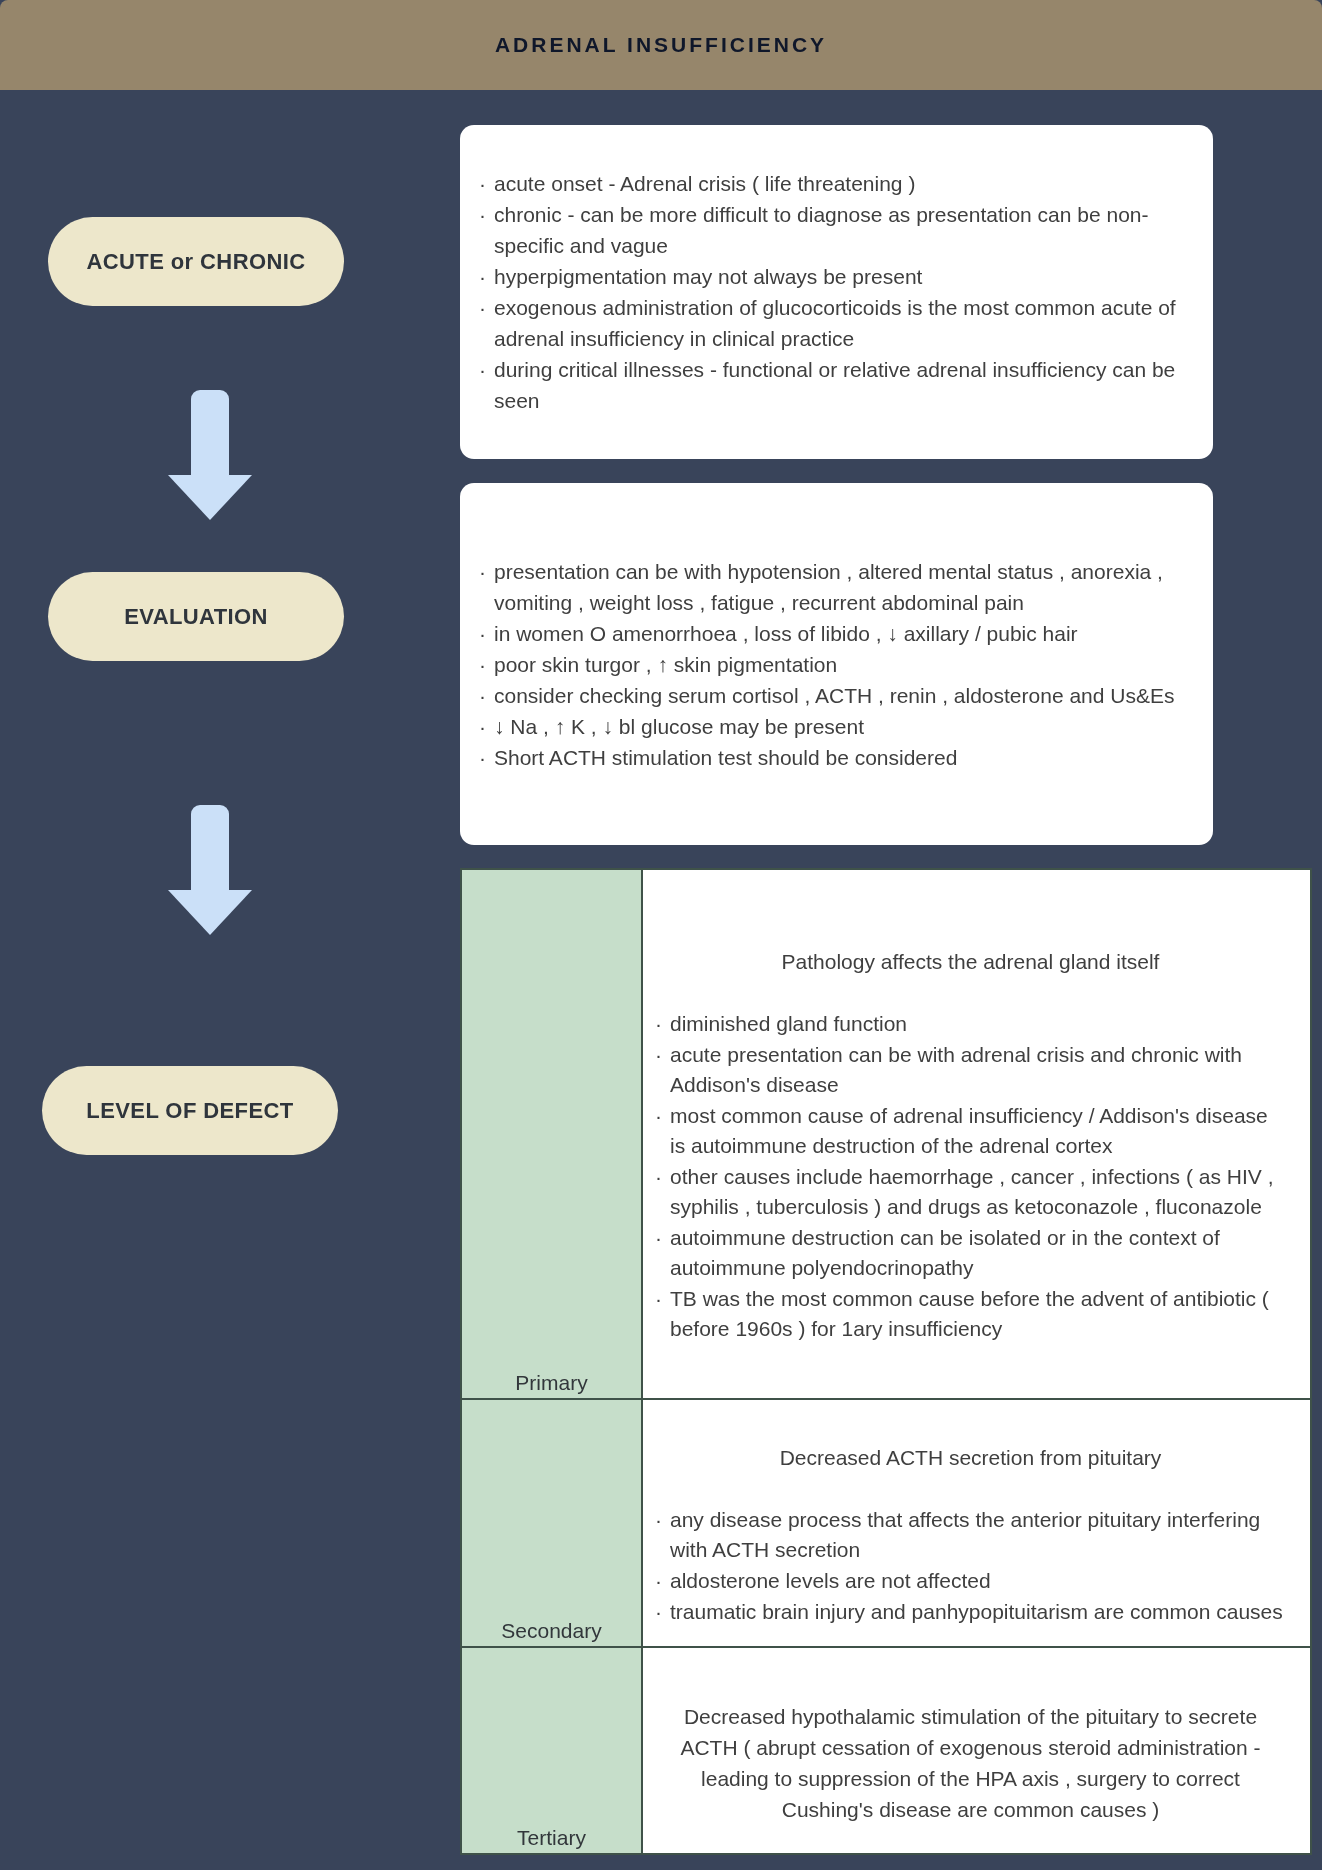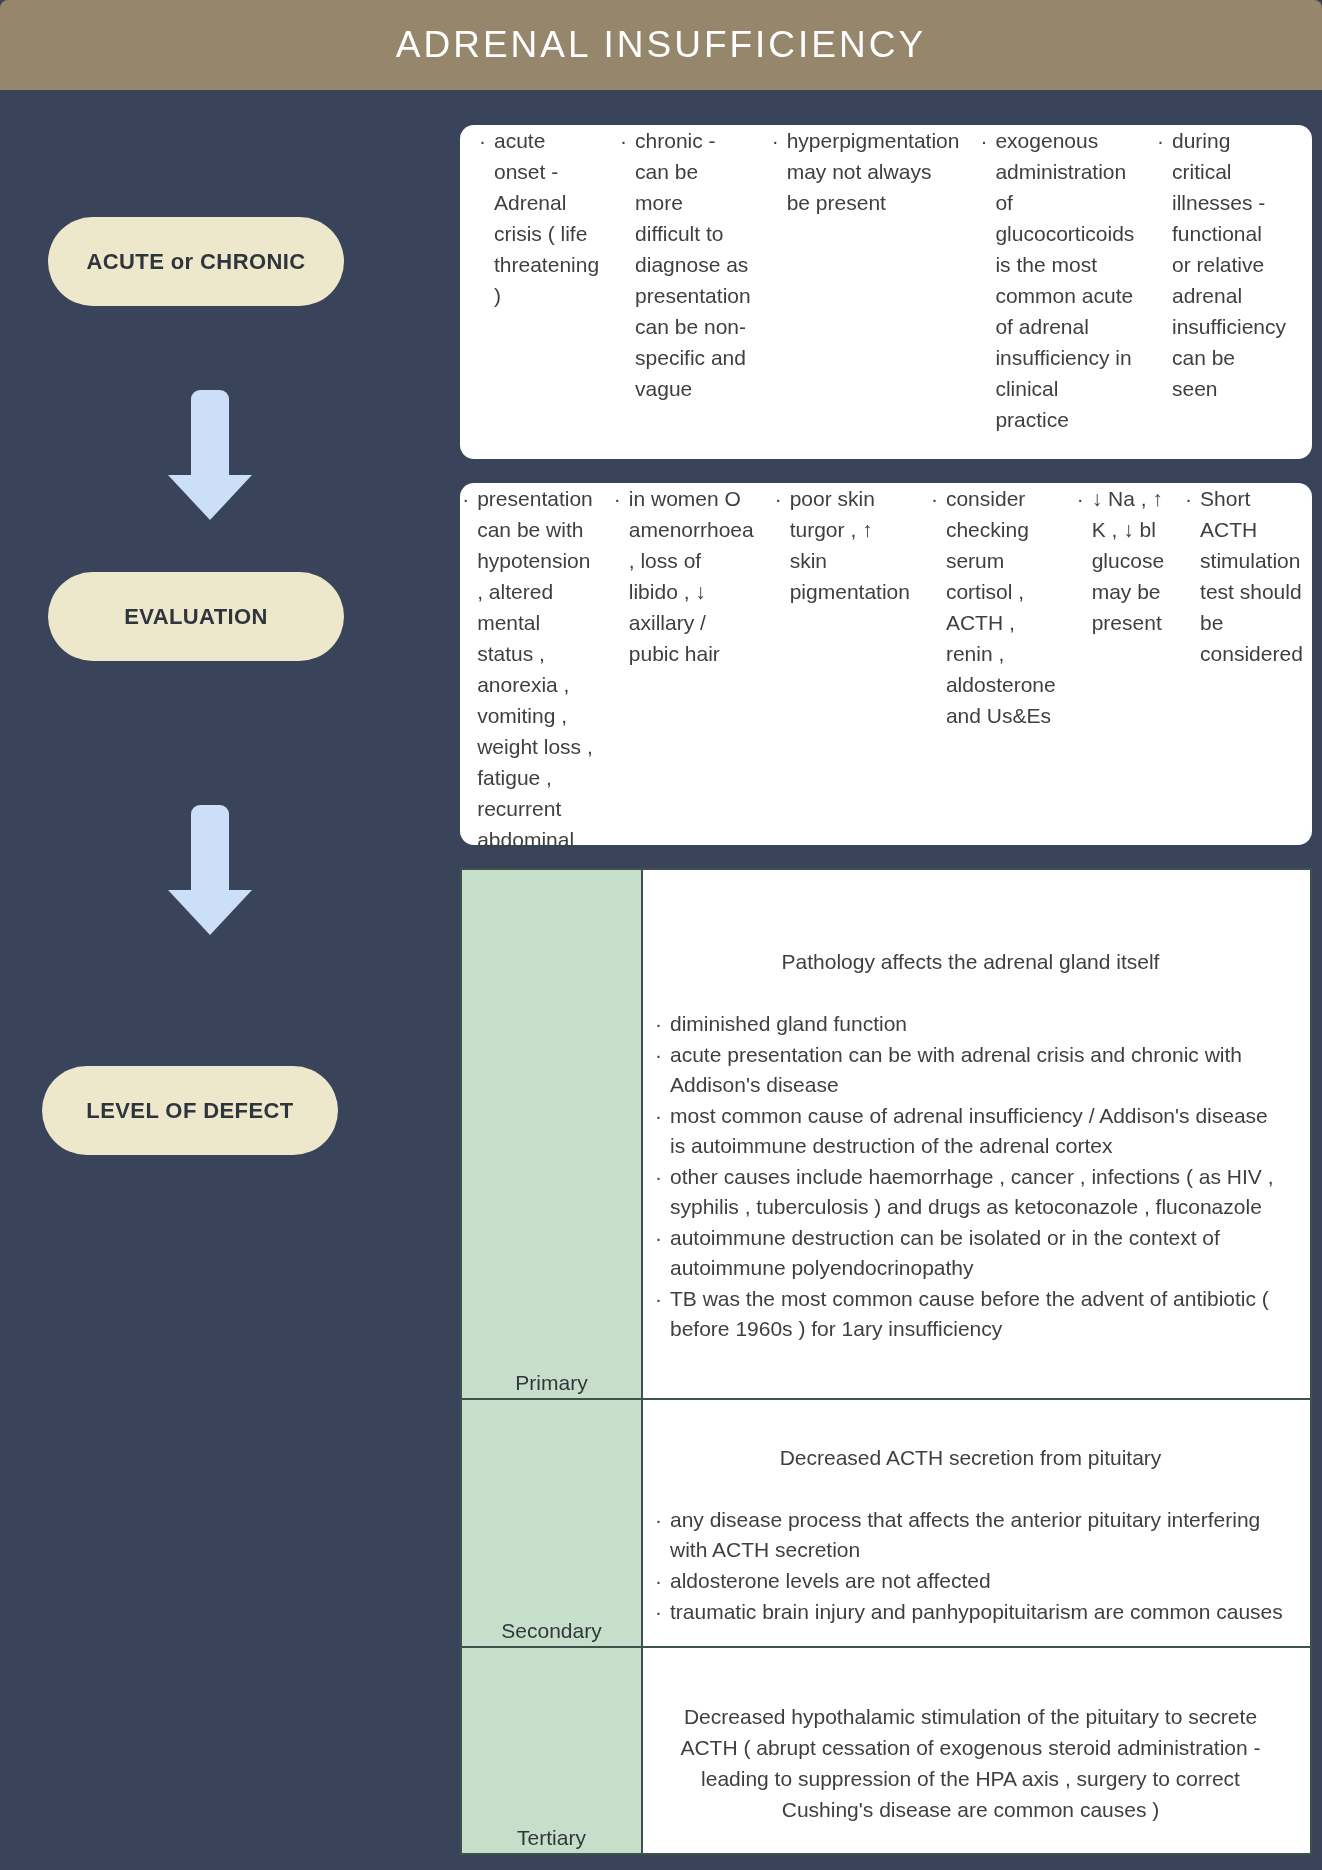--- a/index.html
+++ b/index.html
@@ -6,43 +6,43 @@
   #canvas{
     position:relative;width:1322px;height:1870px;background:#39445A;overflow:hidden;
     font-family:"Liberation Sans","DejaVu Sans",sans-serif;
   }
   
   .header-bar{
     position:absolute;top:0;left:0;width:1322px;height:90px;background:#96866B;
     border-radius:8px 8px 0 0;display:flex;align-items:center;justify-content:center;
   }
   .page-title{
-    color:#ffffff;font-size:37px;letter-spacing:3px;font-weight:400;
+    color:#0f172a;font-size:21px;letter-spacing:3px;font-weight:700;
   }
   
   .pill{
     position:absolute;left:48px;width:296px;height:89px;background:#EDE7CB;
     border-radius:63px;display:flex;align-items:center;justify-content:center;
     color:#2F353C;font-weight:700;font-size:22px;letter-spacing:.4px;text-align:center;
   }
   .pill-1{top:217px;}
   .pill-2{top:572px;}
   .pill-3{top:1066px;left:42px;}
   
   .arrow{position:absolute;left:168px;width:84px;}
   .arrow-1{top:390px;}
   .arrow-2{top:805px;}
   .arrow .stem{width:38px;height:85px;margin:0 auto;background:#CBE0F8;border-radius:9px 9px 0 0;}
   .arrow .head{width:0;height:0;border-left:42px solid transparent;border-right:42px solid transparent;border-top:45px solid #CBE0F8;}
   
   .info-box{
-    position:absolute;left:460px;width:852px;background:#FFFFFF;border-radius:14px;
-    display:flex;justify-content:center;
+    position:absolute;left:460px;width:753px;background:#FFFFFF;border-radius:14px;
+    display:flex;flex-direction:column;justify-content:center;
     padding:0 26px 0 19px;box-sizing:border-box;
-    color:#3F3F3F;font-size:21px;line-height:31px;gap:21px;
+    color:#3F3F3F;font-size:21px;line-height:31px;
   }
   .info-box-1{top:125px;height:334px;}
   .info-box-2{top:483px;height:362px;}
   .bullet{position:relative;padding-left:15px;}
   .bullet::before{content:"\00B7";position:absolute;left:0;top:0;}
   
   .defect-table{
     position:absolute;left:460px;top:868px;width:852px;background:#FFFFFF;
     border:2px solid #3F5249;box-sizing:border-box;
     color:#3F3F3F;font-size:21px;line-height:30px;

